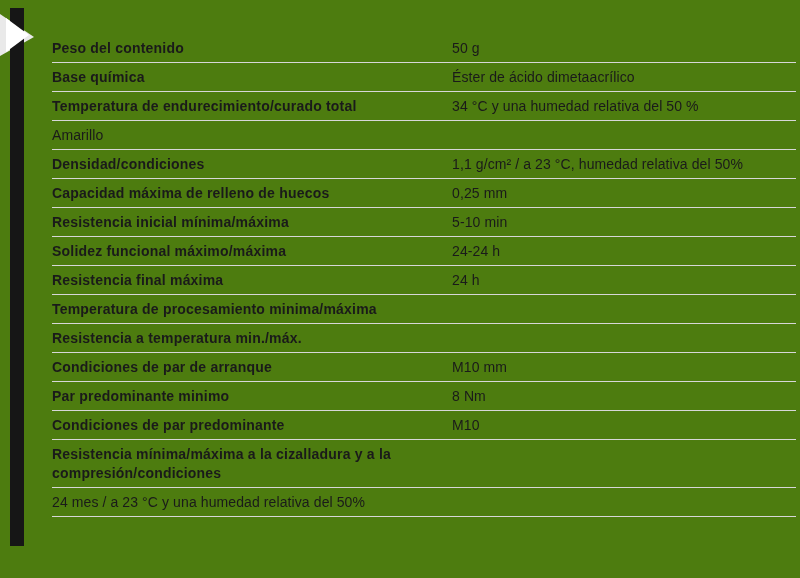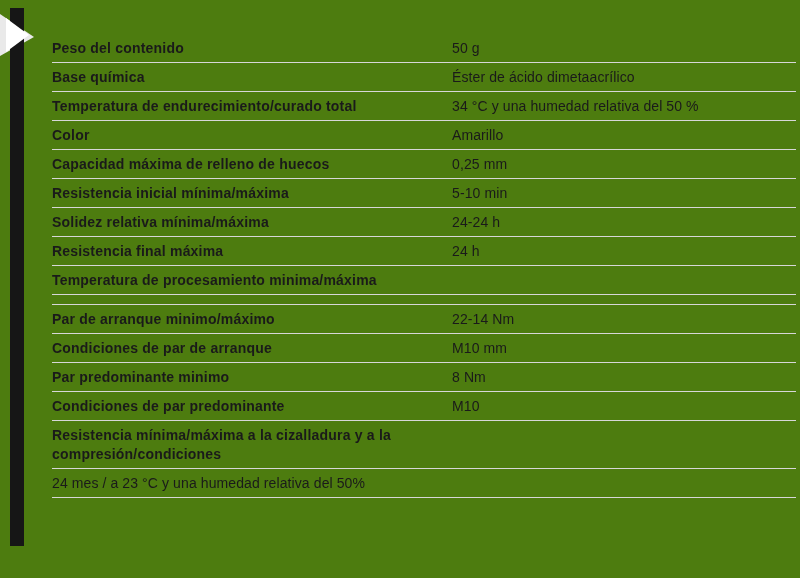--- a/index.html
+++ b/index.html
@@ -87,47 +87,47 @@
     </div>
     <div class="spec-row">
       <div class="spec-label">Base química</div>
       <div class="spec-value">Éster de ácido dimetaacrílico</div>
     </div>
     <div class="spec-row">
       <div class="spec-label">Temperatura de endurecimiento/curado total</div>
       <div class="spec-value">34 °C y una humedad relativa del 50 %</div>
     </div>
     <div class="spec-row">
-      <div class="spec-label">Color</div>
       <div class="spec-value">Amarillo</div>
+    </div>
+    <div class="spec-row">
+      <div class="spec-label">Densidad/condiciones</div>
+      <div class="spec-value">1,1 g/cm² / a 23 °C, humedad relativa del 50%</div>
     </div>
     <div class="spec-row">
       <div class="spec-label">Capacidad máxima de relleno de huecos</div>
       <div class="spec-value">0,25 mm</div>
     </div>
     <div class="spec-row">
       <div class="spec-label">Resistencia inicial mínima/máxima</div>
       <div class="spec-value">5-10 min</div>
     </div>
     <div class="spec-row">
-      <div class="spec-label">Solidez relativa mínima/máxima</div>
+      <div class="spec-label">Solidez funcional máximo/máxima</div>
       <div class="spec-value">24-24 h</div>
     </div>
     <div class="spec-row">
       <div class="spec-label">Resistencia final máxima</div>
       <div class="spec-value">24 h</div>
     </div>
     <div class="spec-row">
       <div class="spec-label">Temperatura de procesamiento minima/máxima</div>
     </div>
     <div class="spec-row">
-    </div>
-    <div class="spec-row">
-      <div class="spec-label">Par de arranque minimo/máximo</div>
-      <div class="spec-value">22-14 Nm</div>
+      <div class="spec-label">Resistencia a temperatura min./máx.</div>
     </div>
     <div class="spec-row">
       <div class="spec-label">Condiciones de par de arranque</div>
       <div class="spec-value">M10 mm</div>
     </div>
     <div class="spec-row">
       <div class="spec-label">Par predominante minimo</div>
       <div class="spec-value">8 Nm</div>
     </div>
     <div class="spec-row">

